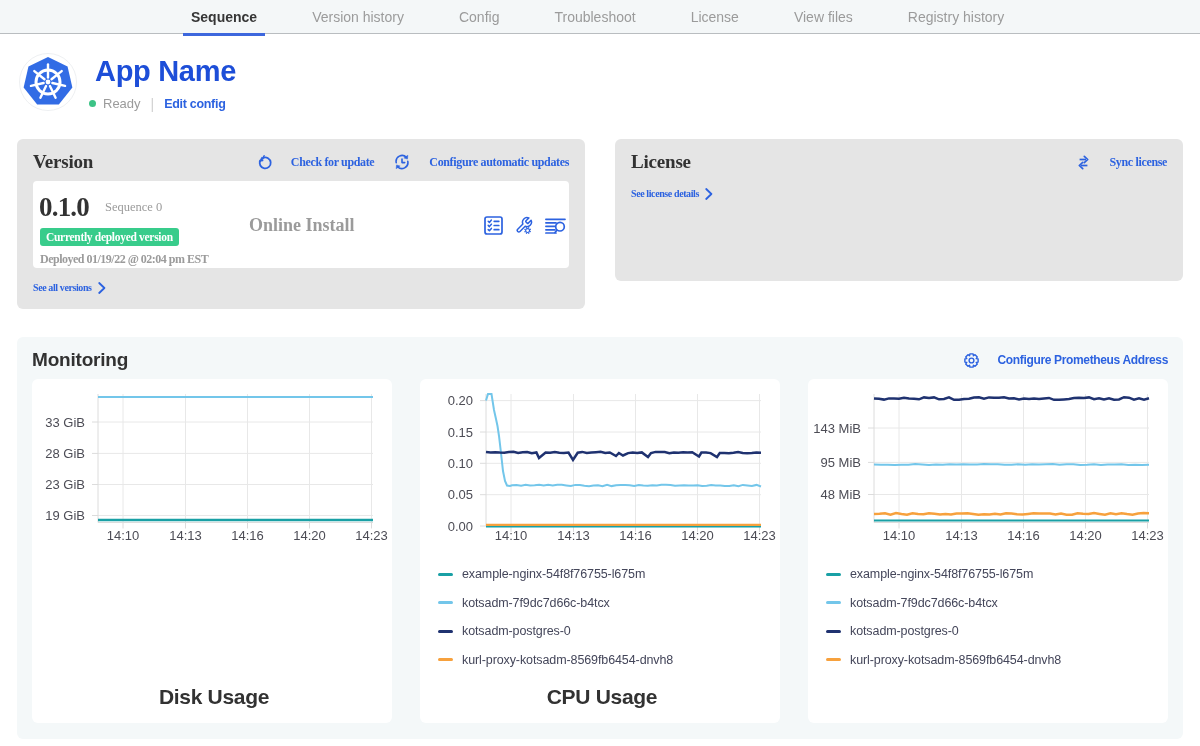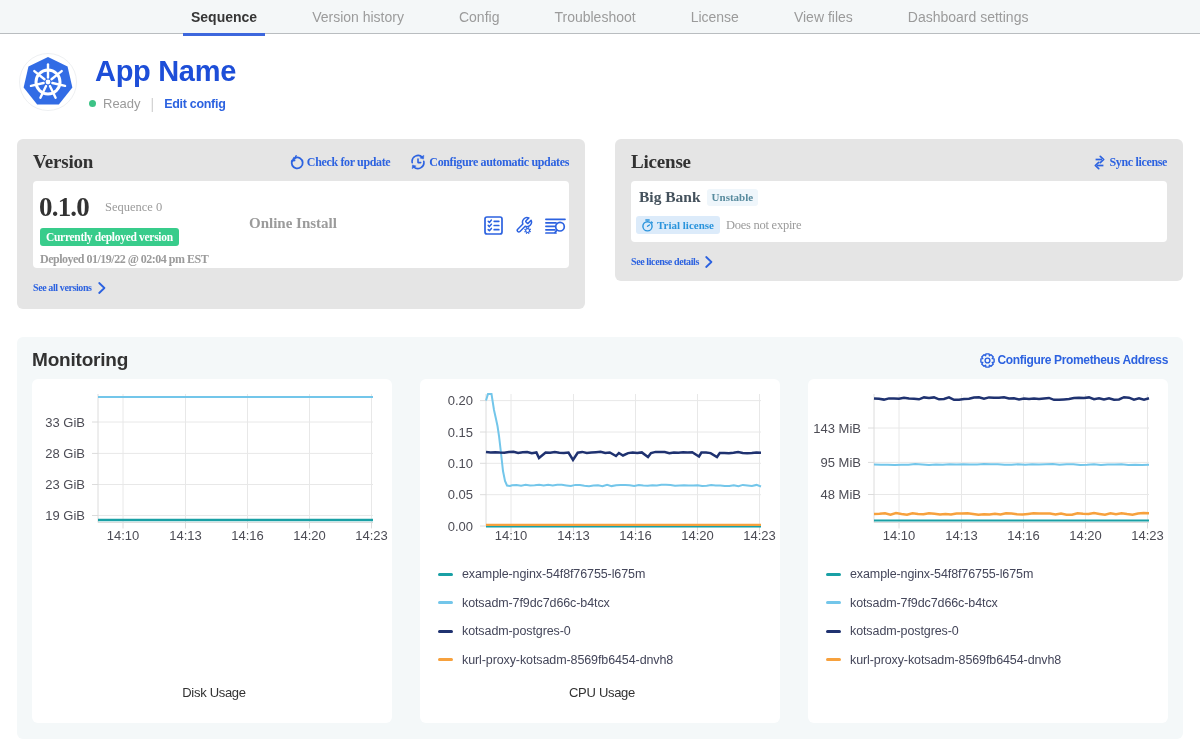--- a/index.html
+++ b/index.html
@@ -20,57 +20,57 @@
 .vbar { color:#d0d0d0; margin:0 10px; font-weight:300; font-size:14px; }
 .editcfg { color:#2c62e0; font-weight:700; font-size:12.5px; letter-spacing:-0.3px; }
 
 .cardrow { display:flex; margin:0 17px; gap:30px; align-items:flex-start; }
 .card { background:#e5e5e5; border-radius:6px; padding:11px 16px;font-family:Liberation Serif, serif; }
 .vercard { width:568px; height:170px; }
 .liccard { width:568px; height:142px; }
 .cardtop { display:flex; align-items:center; justify-content:space-between; height:24px; }
 .cardtitle { font-size:19px; font-weight:700; color:#323232; letter-spacing:-0.2px; }
 .toplinks { display:flex; align-items:center; gap:20px; }
-.iconlink { display:flex; align-items:center; gap:3px; font-size:12px; font-weight:700; color:#2c62e0; letter-spacing:-0.35px; }
+.iconlink { display:flex; align-items:center; gap:19px; font-size:12px; font-weight:700; color:#2c62e0; letter-spacing:-0.35px; }
 .innercard { background:#fff; border-radius:4px; margin-top:7px; position:relative; }
 .ver-inner { height:87px; }
 .lic-inner { height:61px; }
 .vnum { position:absolute; left:6px; top:15px; font-size:27px; line-height:22px; font-weight:700; color:#323232; letter-spacing:-0.8px; }
 .seq { position:absolute; left:72px; top:19px; font-size:12.5px; color:#9b9b9b; font-weight:500; }
 .greenbadge { position:absolute; left:7px; top:47px; background:#38cc8b; color:#fff; font-size:11.5px; font-weight:700; border-radius:3px; padding:3px 6px; letter-spacing:-0.3px; }
 .deployed { position:absolute; left:7px; top:71px; font-size:12px; color:#9b9b9b; font-weight:600; letter-spacing:-0.5px; }
-.online { position:absolute; left:216px; top:34px; font-size:15px; color:#9b9b9b; font-weight:700; }
+.online { position:absolute; left:216px; top:34px; font-size:18px; color:#9b9b9b; font-weight:700; }
 .vericons { position:absolute; left:451px; top:35px; display:flex; gap:12px; align-items:center; }
 .seeall { display:flex; align-items:flex-start; margin-top:14px; font-size:10px; font-weight:700; color:#2c62e0; letter-spacing:-0.4px; }
 .bigbank { position:absolute; left:8px; top:7px; font-size:15.5px; font-weight:700; color:#44515c; display:flex; align-items:center; }
 .unstable { margin-left:6px; background:#eff6fb; color:#588b9e; font-size:11px; font-weight:600; border-radius:3px; padding:2.5px 5px; }
 .licrow2 { position:absolute; left:5px; top:35px; display:flex; align-items:center; }
 .trialbadge { display:flex; align-items:center; gap:3px; background:#dcebfa; color:#2a94dc; font-size:11px; font-weight:700; border-radius:3px; padding:2.5px 6px 2.5px 5px; }
 .noexpire { margin-left:6px; color:#9b9b9b; font-size:12.5px; font-weight:500; letter-spacing:-0.25px; }
 
 .moncard { margin:28px 17px 0 17px; background:#f4f8f9; border-radius:6px; padding:11px 15px; height:402px; }
 .monhead { display:flex; align-items:center; justify-content:space-between; height:24px; }
 .chartrow { display:flex; gap:28px; margin-top:7px; }
 .chart-card { width:360px; height:344px; background:#fff; border-radius:6px; position:relative; }
 .legend { position:absolute; left:18px; top:181px; }
 .leg-row { display:flex; align-items:center; height:28.5px; }
 .leg-dash { width:15px; height:3px; border-radius:2px; }
 .leg-txt { margin-left:9px; font-size:12.5px; color:#44465a; letter-spacing:-0.1px; }
-.chart-title { position:absolute; left:4px; right:0; top:306px; text-align:center; font-size:13px; font-weight:400; color:#323232; letter-spacing:-0.3px; }
+.chart-title { position:absolute; left:4px; right:0; top:306px; text-align:center; font-size:21px; font-weight:700; color:#323232; letter-spacing:-0.3px; }
 </style>
 </head>
 <body>
 <div class="nav">
   <div class="tab active">Sequence</div>
   <div class="tab">Version history</div>
   <div class="tab">Config</div>
   <div class="tab">Troubleshoot</div>
   <div class="tab">License</div>
   <div class="tab">View files</div>
-  <div class="tab">Dashboard settings</div>
+  <div class="tab">Registry history</div>
 </div>
 <div class="apphead">
   <div class="k8slogo"><svg width="58" height="58" viewBox="0 0 58 58">
         <circle cx="29" cy="29" r="28.5" fill="#fff" stroke="#eef0f2" stroke-width="1"></circle>
         <polygon points="29.00,4.00 48.55,13.41 53.37,34.56 39.85,51.52 18.15,51.52 4.63,34.56 9.45,13.41" fill="#326ce5"></polygon>
         <circle cx="29" cy="29" r="12" fill="none" stroke="#fff" stroke-width="3"></circle>
         <circle cx="29" cy="29" r="2.4" fill="#fff"></circle>
         <line x1="29.00" y1="24.50" x2="29.00" y2="11.50" stroke="#fff" stroke-width="2.4" stroke-linecap="round"></line>
         <line x1="32.52" y1="26.19" x2="42.68" y2="18.09" stroke="#fff" stroke-width="2.4" stroke-linecap="round"></line>
         <line x1="33.39" y1="30.00" x2="46.06" y2="32.89" stroke="#fff" stroke-width="2.4" stroke-linecap="round"></line>
@@ -167,35 +167,20 @@
             <svg width="15" height="15" viewBox="0 0 15 15">
               <line x1="3.6" y1="4.5" x2="10" y2="4.5" stroke="#2c62e0" stroke-width="1.7"></line>
               <path d="M8.3 1.3 L11.7 4.5 L8.3 7.7" fill="none" stroke="#2c62e0" stroke-width="1.7" stroke-linecap="round" stroke-linejoin="round"></path>
               <line x1="11.4" y1="10.5" x2="5" y2="10.5" stroke="#2c62e0" stroke-width="1.7"></line>
               <path d="M6.7 7.3 L3.3 10.5 L6.7 13.7" fill="none" stroke="#2c62e0" stroke-width="1.7" stroke-linecap="round" stroke-linejoin="round"></path>
             </svg>
             <span>Sync license</span>
           </a>
       </div>
     </div>
-    <div class="innercard lic-inner">
-      <div class="bigbank">Big Bank<span class="unstable">Unstable</span></div>
-      <div class="licrow2">
-        <span class="trialbadge">
-            <svg width="13" height="13" viewBox="0 0 13 13">
-              <circle cx="6.5" cy="7.3" r="4.6" fill="none" stroke="#2a94dc" stroke-width="1.4"></circle>
-              <line x1="6.5" y1="7.3" x2="8.4" y2="5.9" stroke="#2a94dc" stroke-width="1.3" stroke-linecap="round"></line>
-              <line x1="4.9" y1="1.1" x2="8.1" y2="1.1" stroke="#2a94dc" stroke-width="1.5" stroke-linecap="round"></line>
-              <line x1="10.4" y1="2.9" x2="11.3" y2="3.8" stroke="#2a94dc" stroke-width="1.4" stroke-linecap="round"></line>
-            </svg>
-            <span>Trial license</span>
-          </span>
-        <span class="noexpire">Does not expire</span>
-      </div>
-    </div>
     <a class="seeall">See license details<span style="width:6px"></span><svg width="8" height="12" viewBox="0 0 8 12">
           <path d="M1.2 1 L6.4 6 L1.2 11" fill="none" stroke="#2c62e0" stroke-width="1.8" stroke-linecap="round" stroke-linejoin="round"></path>
         </svg></a>
   </div>
 </div>
 <div class="moncard">
   <div class="monhead">
     <div class="cardtitle">Monitoring</div>
     <a class="iconlink">
         <svg width="15" height="15" viewBox="0 0 15 15">

